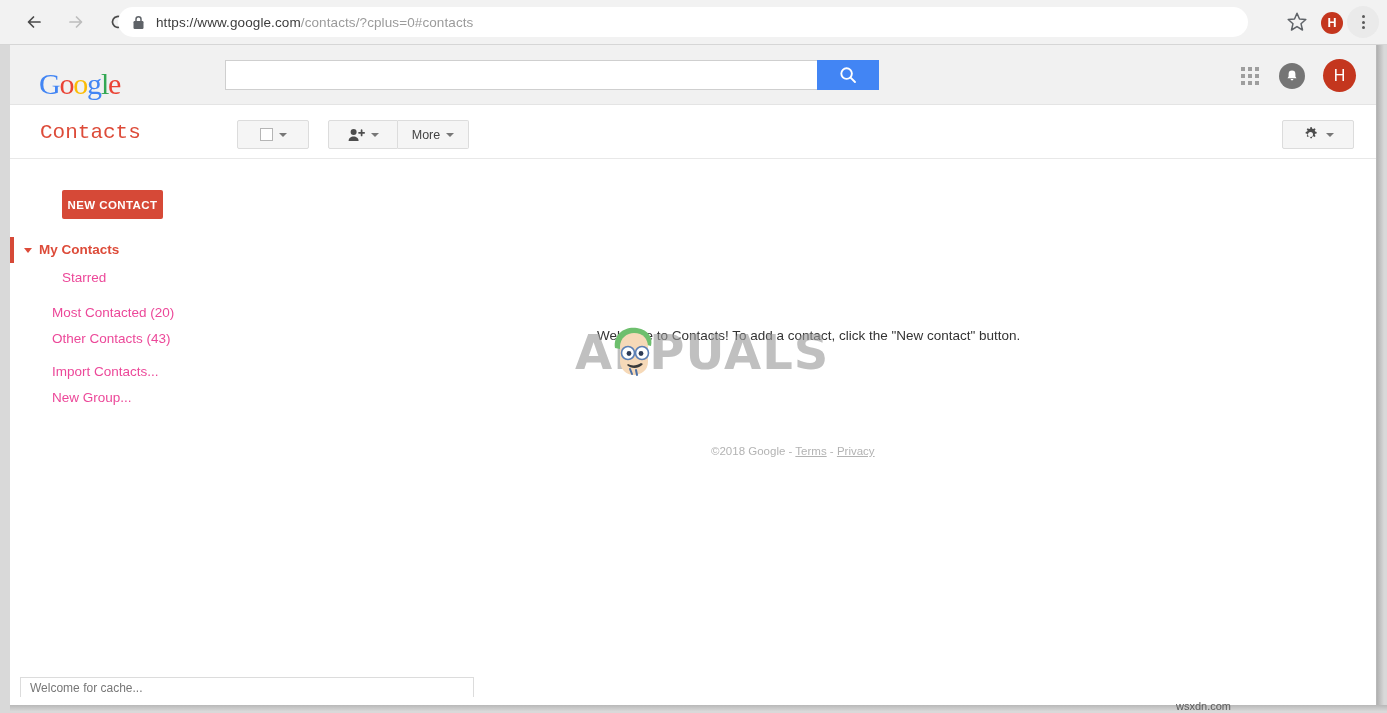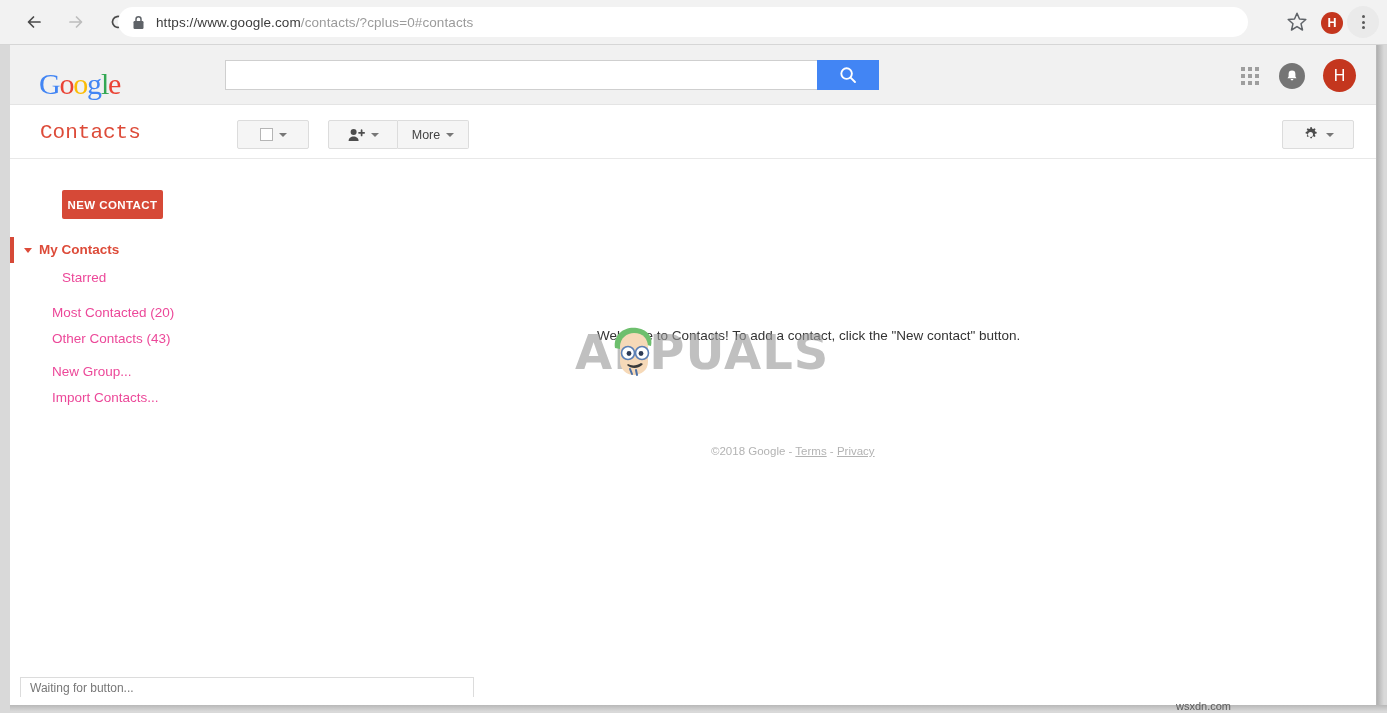--- a/index.html
+++ b/index.html
@@ -501,40 +501,40 @@
             <span>Most Contacted (20)</span>
           </div>
 
           <div class="nav-item plain">
             <span>Other Contacts (43)</span>
           </div>
 
           <div class="gap-b"></div>
 
           <div class="nav-item plain">
+            <span>Import Contacts...</span>
+          </div>
+
+          <div class="nav-item plain">
             <span>New Group...</span>
-          </div>
-
-          <div class="nav-item plain">
-            <span>Import Contacts...</span>
           </div>
 
         </div>
       </div>
 
       <div class="main-panel">
         <div class="welcome-msg">Welcome to Contacts! To add a contact, click the "New contact" button.</div>
 
         <div class="footer-legal">
           <span>©2018 Google</span><span> - </span><a>Terms</a><span> - </span><a>Privacy</a>
         </div>
       </div>
     </div>
 
-    <div class="status-bar">Waiting for button...</div>
+    <div class="status-bar">Welcome for cache...</div>
   </div>
 
   <div class="watermark">
     <div class="wm-text">APPUALS</div>
     <svg class="wm-face" width="62" height="62" viewBox="0 0 62 62">
       <path d="M12 26 C10 12 22 4 34 6 C46 8 50 16 48 24 L44 23 C43 16 36 12 29 13 C22 14 17 19 17 27 Z" fill="#6dbf6d"></path>
       <path d="M17 25 C17 16 24 11 31 11 C40 11 45 17 45 25 L45 40 C45 48 38 53 31 53 C23 53 17 47 17 39 Z" fill="#f6d9b8"></path>
       <circle cx="25" cy="31" r="6.5" fill="#ffffff" stroke="#5b7fb5" stroke-width="1.6"></circle>
       <circle cx="39" cy="31" r="6.5" fill="#ffffff" stroke="#5b7fb5" stroke-width="1.6"></circle>
       <path d="M31.5 31 H32.5" stroke="#5b7fb5" stroke-width="1.6"></path>

